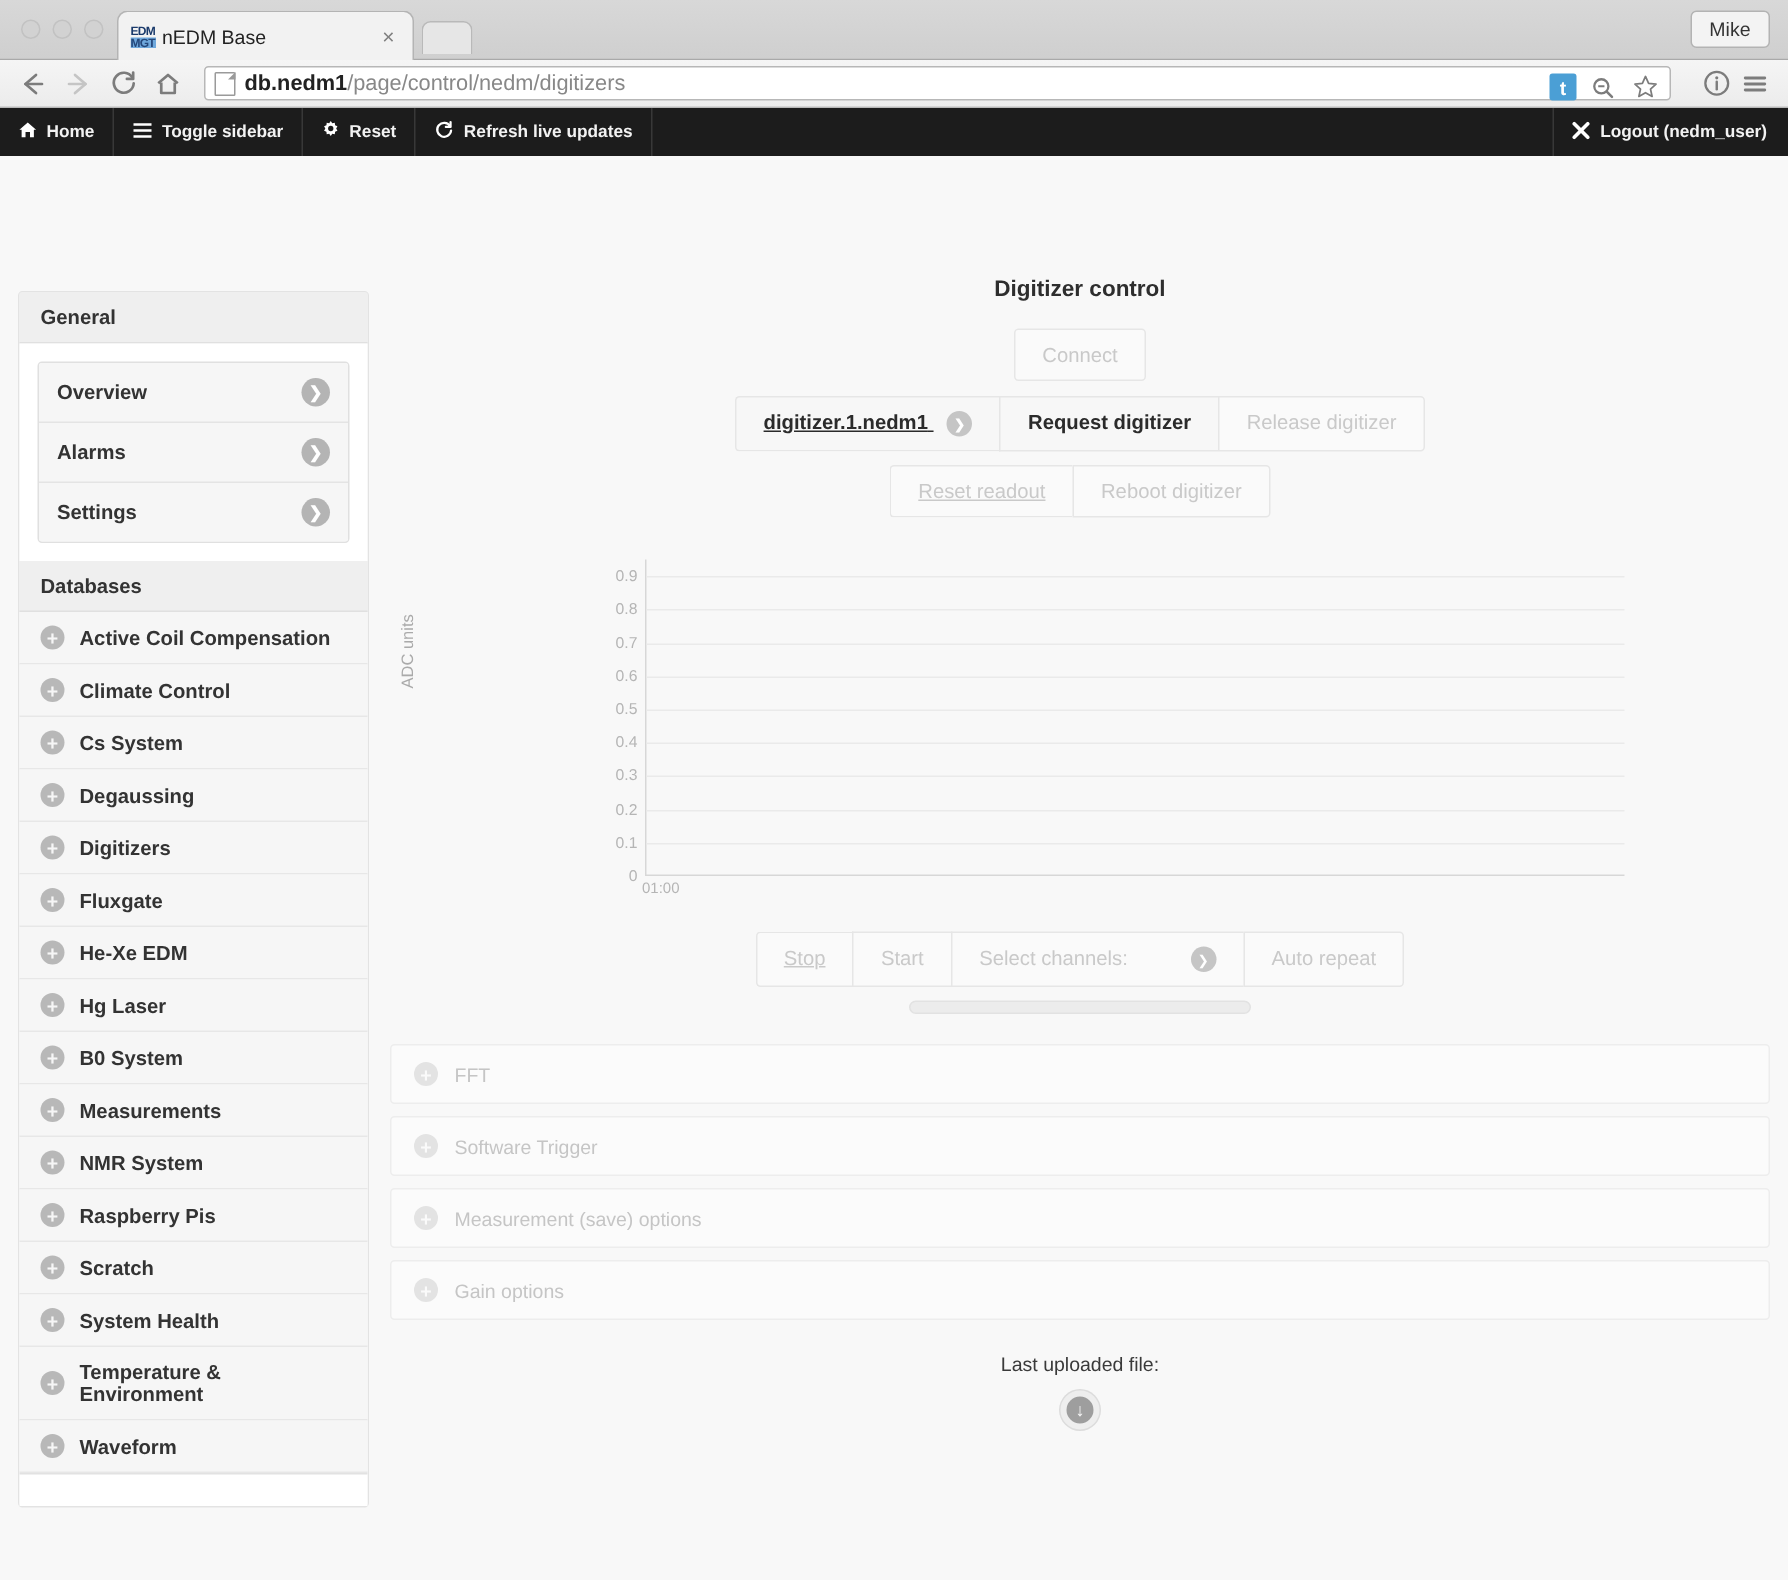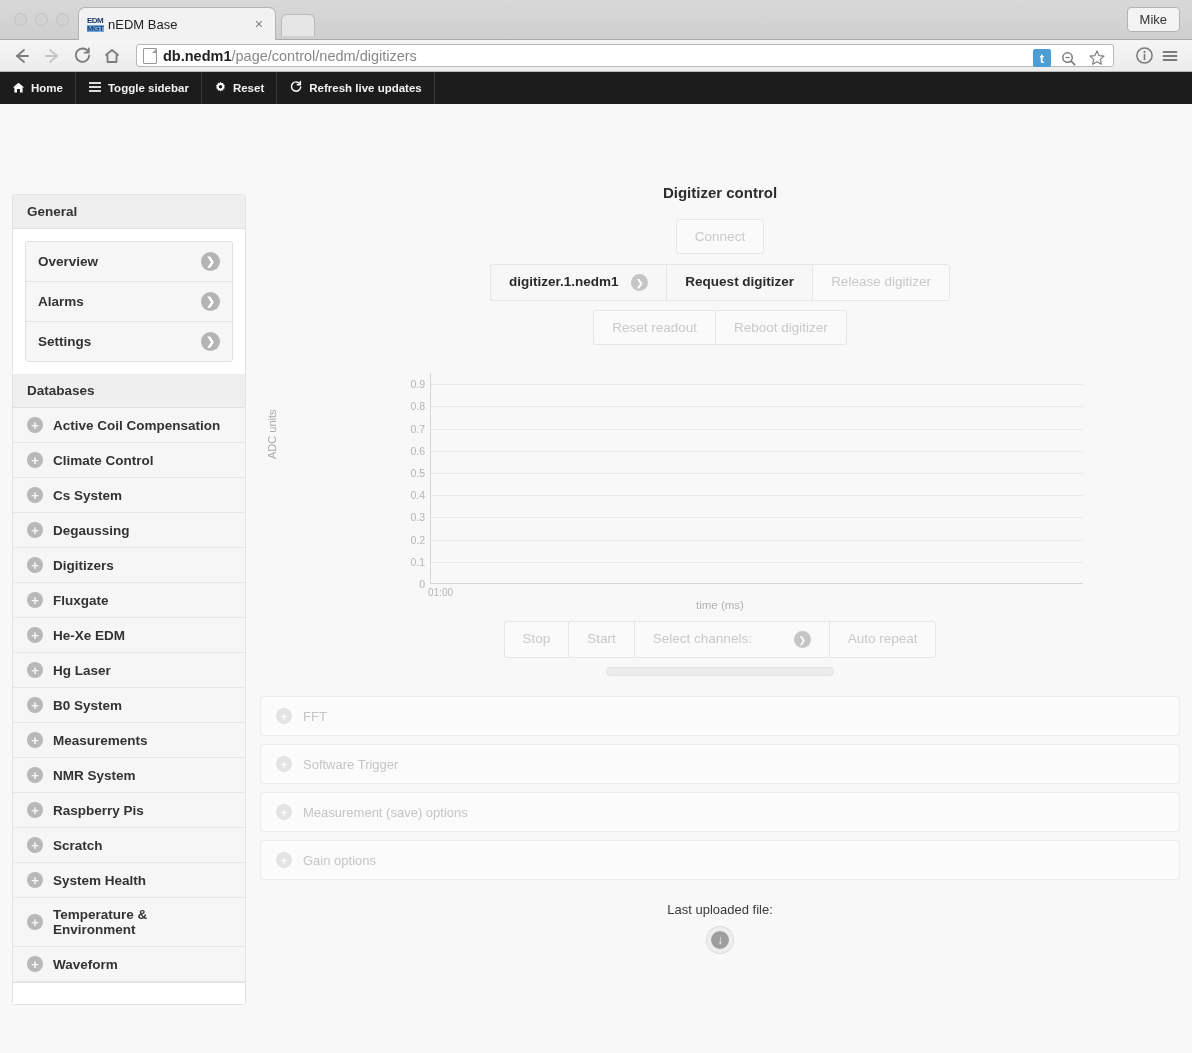--- a/index.html
+++ b/index.html
@@ -245,21 +245,21 @@
     padding: 9px 18px;
     color: #3a3a3a;
     cursor: pointer;
     white-space: nowrap;
   }
   .btn.disabled { color: #c9c9c9; background: #fafafa; cursor: default; }
   .btn.strong { font-weight: bold; color: #2b2b2b; background: #f7f7f7; }
   .grp { display: flex; }
   .grp .btn { border-right-width: 0; }
   .grp .btn:last-child { border-right-width: 1px; }
-  .grp .btn:first-child { border-radius: 3px 0 0 3px; }
+  .grp .btn:first-child { border-radius: 3px 0 0 3px; text-decoration: underline; }
   .grp .btn:last-child { border-radius: 0 3px 3px 0; }
   .btn.solo { border-radius: 3px; }
   .caret {
     width: 17px; height: 17px; border-radius: 50%;
     background: #c5c5c5; color: #fff; font-size: 9px;
     display: inline-flex; align-items: center; justify-content: center;
     margin-left: 9px; vertical-align: middle;
   }
 
   
@@ -474,20 +474,29 @@
             <svg width="14" height="14" viewBox="0 0 16 16">
                 <path d="M12.6 4.6 A5.3 5.3 0 1 0 13.4 8" fill="none" stroke="#fff" stroke-width="1.7" stroke-linecap="round"></path>
                 <path d="M13 1.6 L13 5.3 L9.4 5.3" fill="none" stroke="#fff" stroke-width="1.7" stroke-linecap="round" stroke-linejoin="round"></path>
               </svg>
           </span>
           <span>Refresh live updates</span>
         </div>
       </div>
 
 
+      <div class="logout-btn">
+        <span>
+          <svg width="12" height="12" viewBox="0 0 12 12">
+              <line x1="1.5" y1="1.5" x2="10.5" y2="10.5" stroke="#fff" stroke-width="2.4" stroke-linecap="round"></line>
+              <line x1="10.5" y1="1.5" x2="1.5" y2="10.5" stroke="#fff" stroke-width="2.4" stroke-linecap="round"></line>
+            </svg>
+        </span>
+        <span>Logout (nedm_user)</span>
+      </div>
     </div>
 
     <div class="content">
 
       <div class="sidebar">
 
         <div class="panel-head">General</div>
         <div class="panel-body">
           <div class="btn-group">
             <div class="list-row">
@@ -620,21 +629,20 @@
               <div class="gridline" style="top: 166.579px;"></div>
               <div class="gridline" style="top: 144.368px;"></div>
               <div class="gridline" style="top: 122.158px;"></div>
               <div class="gridline" style="top: 99.9474px;"></div>
               <div class="gridline" style="top: 77.7368px;"></div>
               <div class="gridline" style="top: 55.5263px;"></div>
               <div class="gridline" style="top: 33.3158px;"></div>
               <div class="gridline" style="top: 11.1053px;"></div>
             </div>
           <div class="xtick">01:00</div>
-          <div class="x-axis-title">time (ms)</div>
         </div>
 
         <div class="chart-controls">
           <div class="grp">
             <div class="btn disabled">Stop</div>
             <div class="btn disabled">Start</div>
             <div class="btn disabled">
               <span>Select channels:</span>
               <span class="caret" style="margin-left:38px;">❯</span>
             </div>

